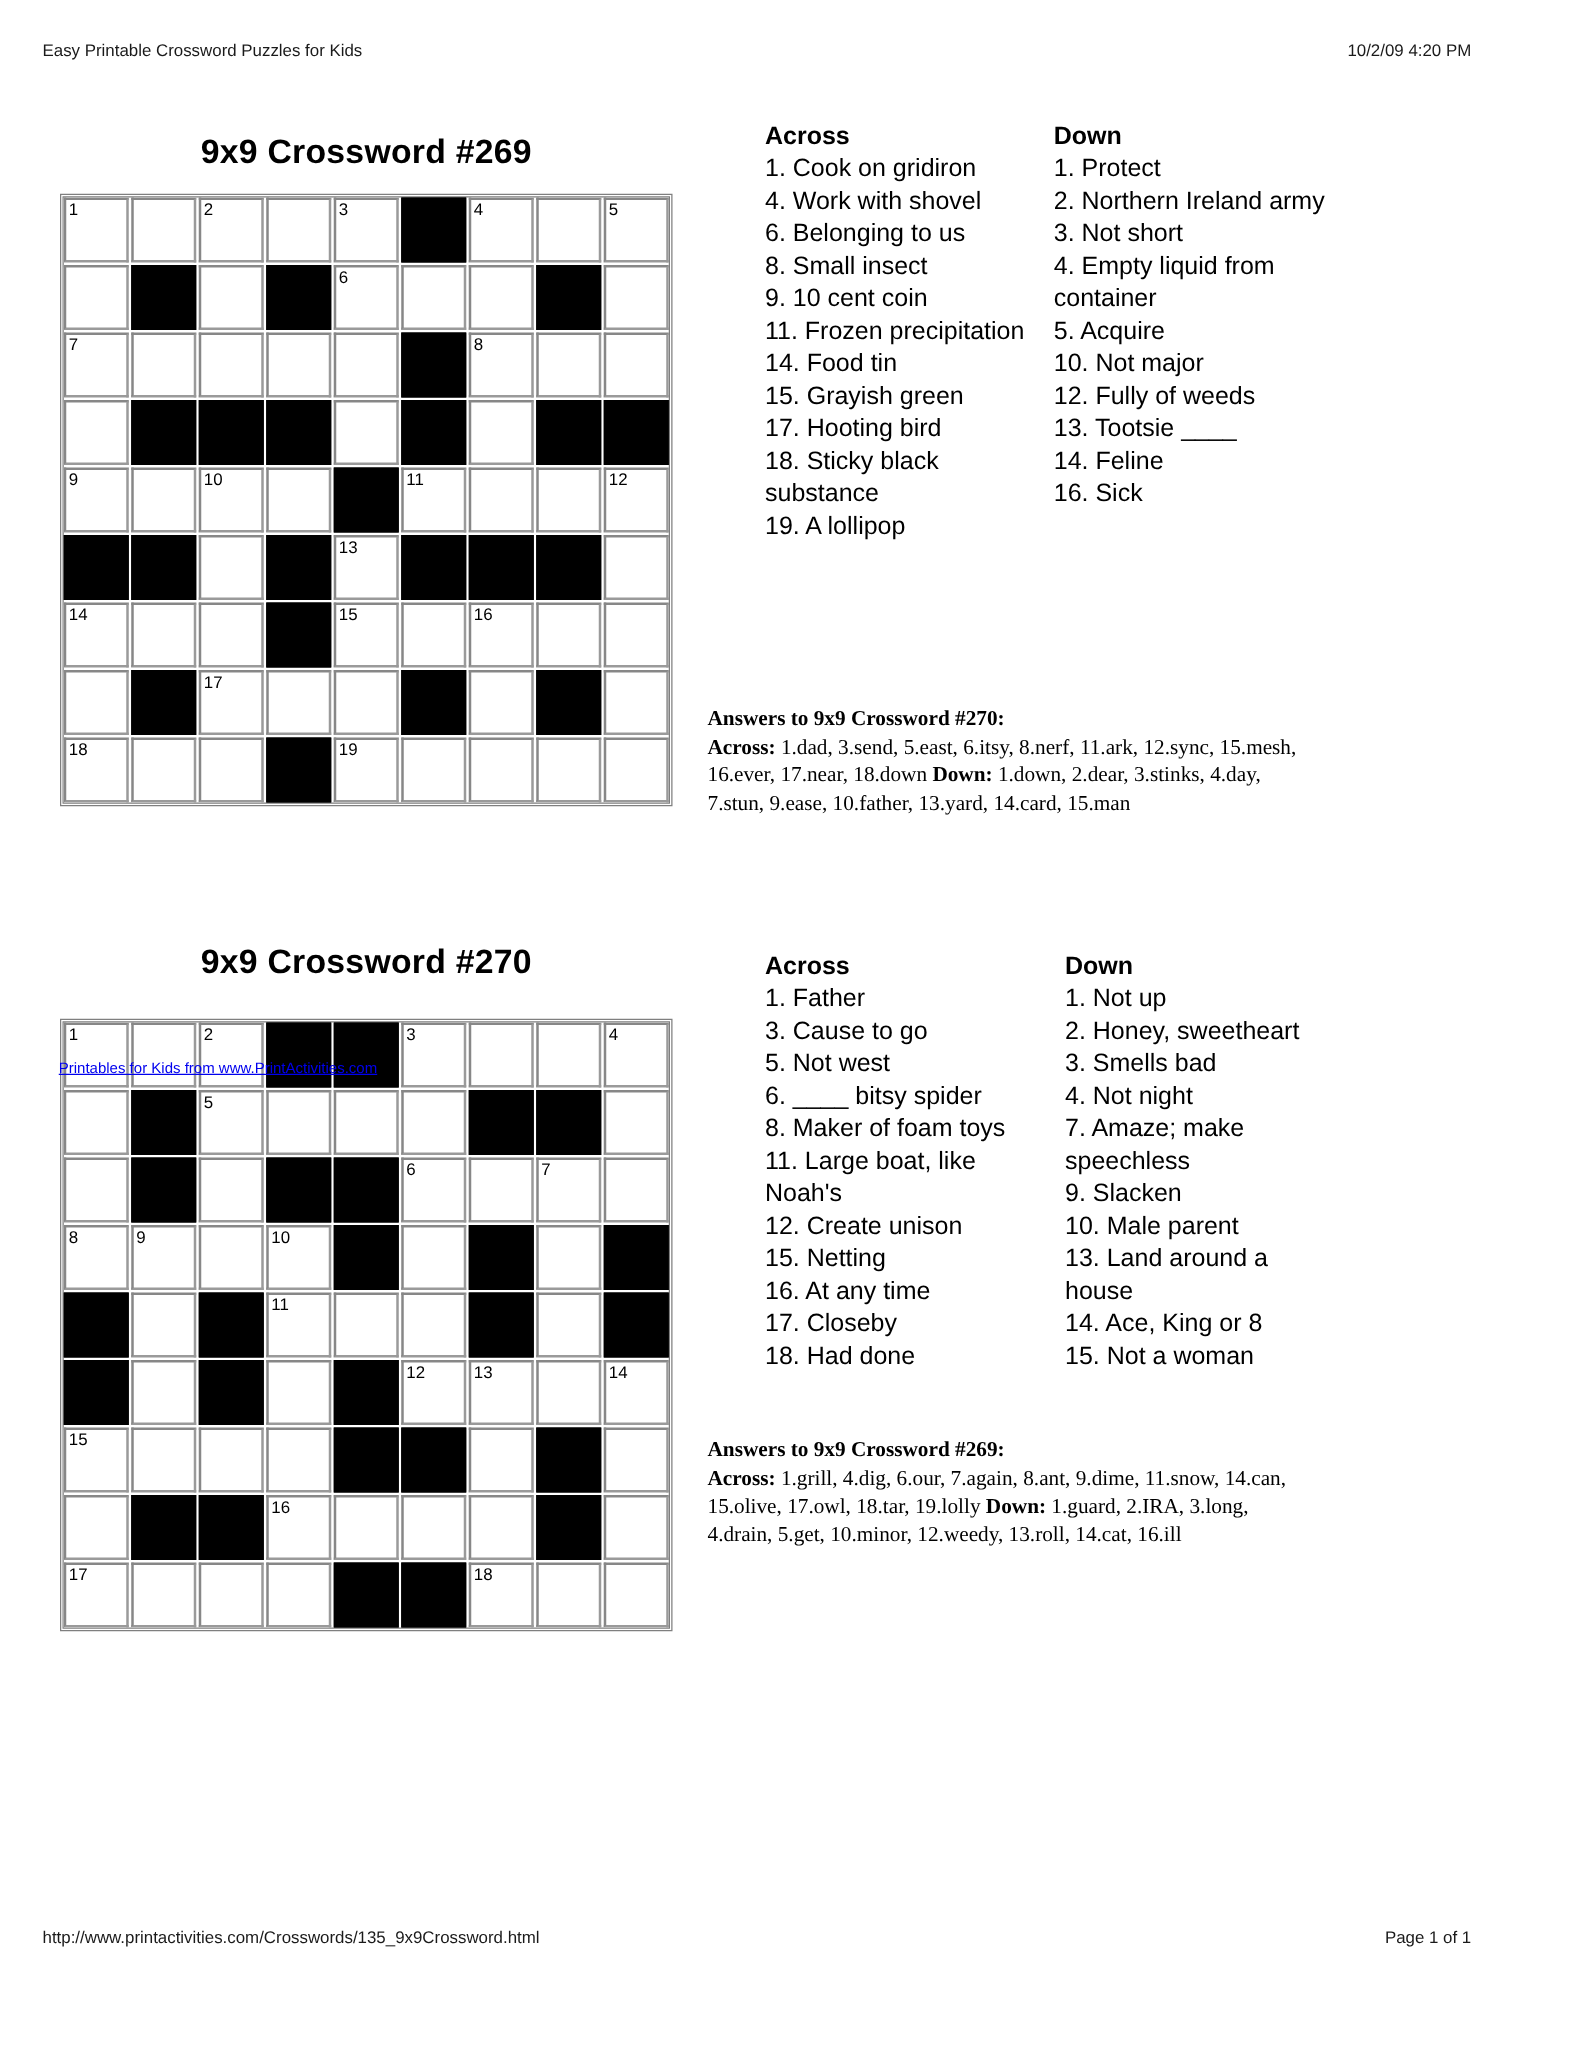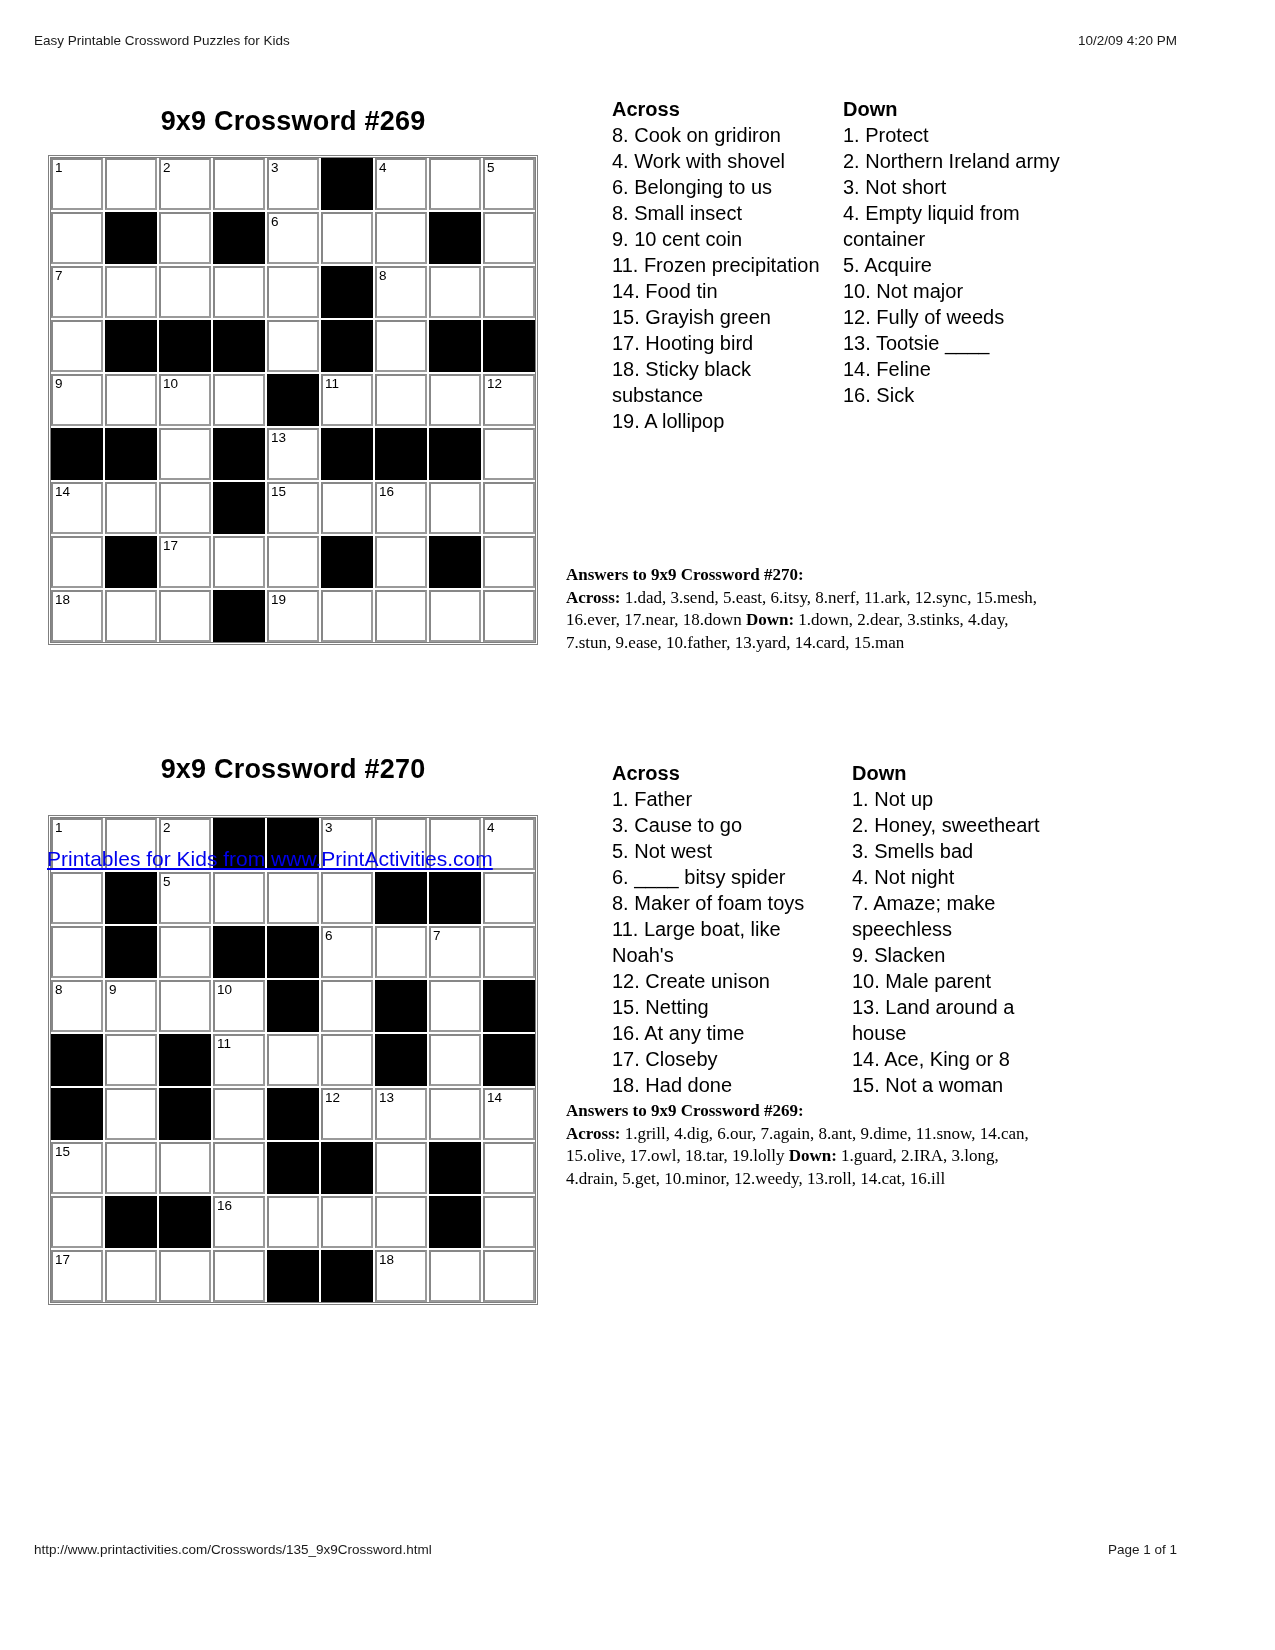--- a/index.html
+++ b/index.html
@@ -47,25 +47,25 @@
   .cnum { display:block; padding:1px 0 0 2px; }
   .clues { position:absolute; font-size:20px; line-height:26px;margin-left:44px; }
   .clues h2 { font-size:20px; line-height:26px; font-weight:bold; margin:0; padding:0; }
   .clues ul { list-style:none; margin:0; padding:0; }
   .a0 { left:568px; top:96px;  width:212px; }
   .d0 { left:799px; top:96px;  width:260px; }
   .a1 { left:568px; top:760px; width:212px; }
   .d1 { left:808px; top:760px; width:212px; }
   .answers { position:absolute; left:566px; width:482px; font-size:17px; line-height:22.5px; margin:0;font-family:Liberation Serif, serif; }
   .ans0 { top:564px; }
-  .ans1 { top:1100px; }
+  .ans1 { top:1149px; }
   .answers .hd { font-weight:bold; }
   .plink {
     position:absolute; left:47px; top:847px;
-    font-size:21px; text-decoration:underline; z-index:5;
+    font-size:12px; text-decoration:underline; z-index:5;
     white-space:nowrap;
   }
 </style>
 </head>
 <body>
 
 <div class="hdr">
   <span>Easy Printable Crossword Puzzles for Kids</span>
   <span>10/2/09 4:20 PM</span>
 </div>
@@ -189,21 +189,21 @@
     </div>
     <div class="cell"></div>
     <div class="cell"></div>
     <div class="cell"></div>
     <div class="cell"></div>
   </div>
 
 <div class="clues a0">
   <h2>Across</h2>
   <ul>
-      <li>8. Cook on gridiron</li>
+      <li>1. Cook on gridiron</li>
       <li>4. Work with shovel</li>
       <li>6. Belonging to us</li>
       <li>8. Small insect</li>
       <li>9. 10 cent coin</li>
       <li>11. Frozen precipitation</li>
       <li>14. Food tin</li>
       <li>15. Grayish green</li>
       <li>17. Hooting bird</li>
       <li>18. Sticky black substance</li>
       <li>19. A lollipop</li>

